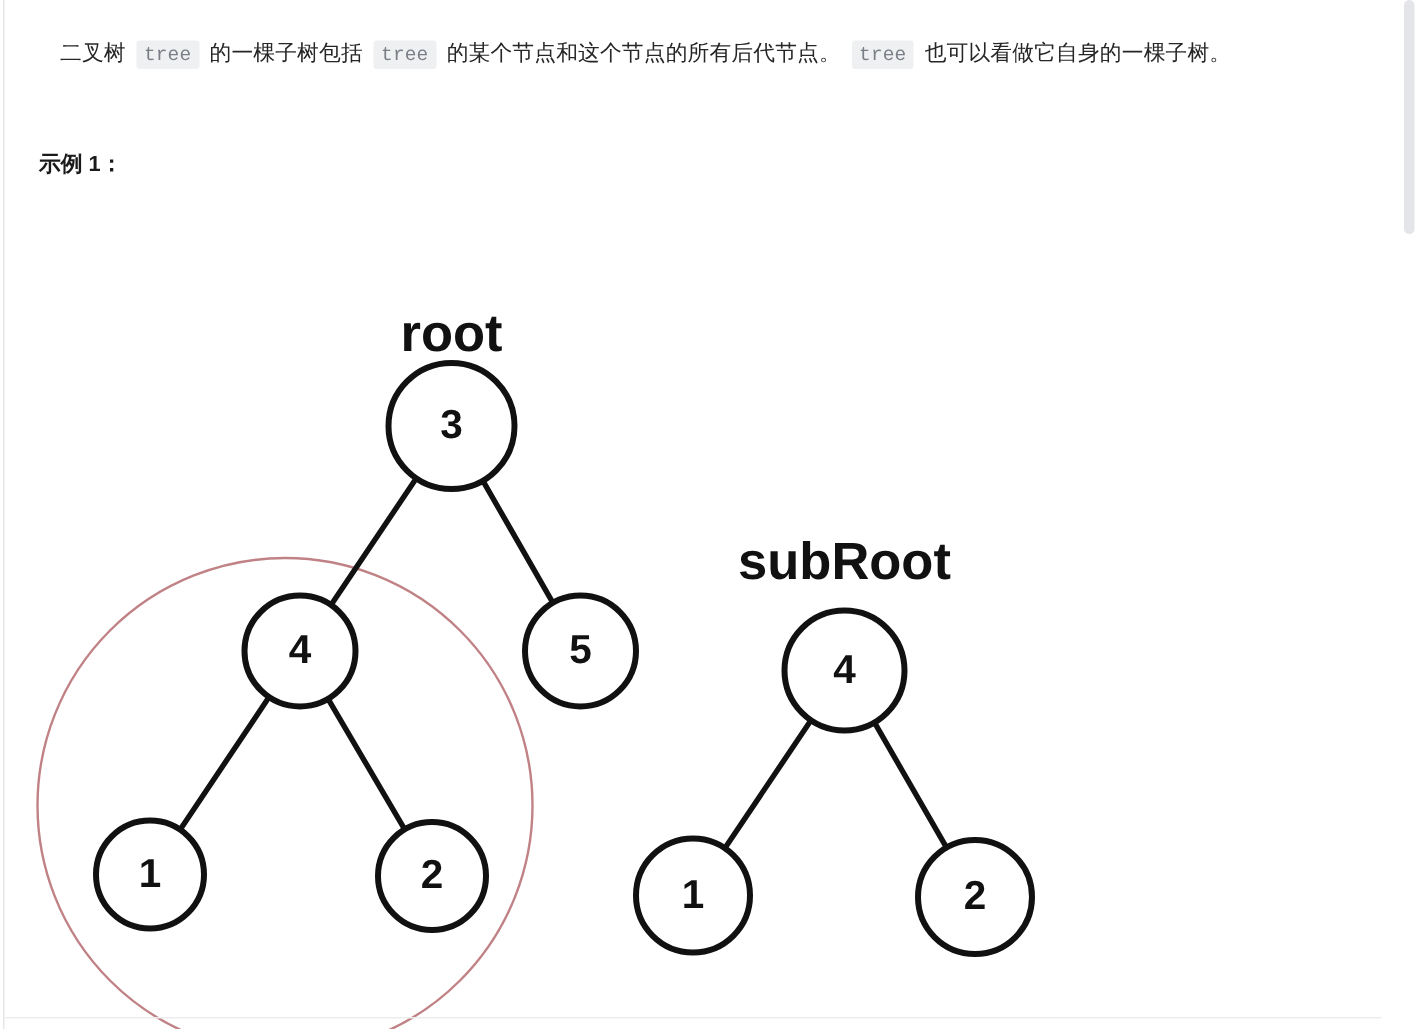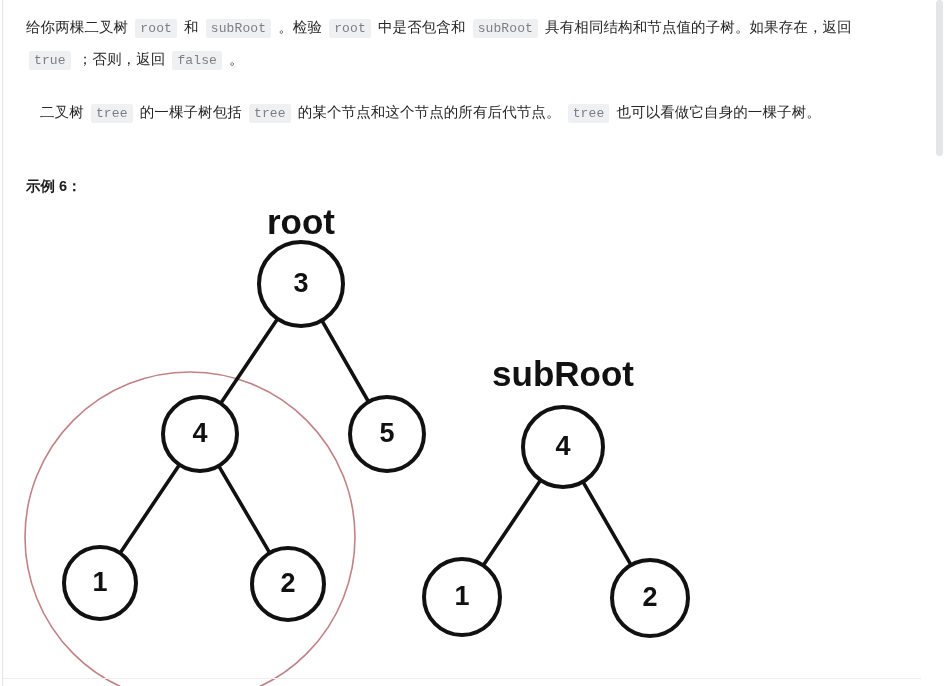--- a/index.html
+++ b/index.html
@@ -143,25 +143,24 @@
   }
 </style>
 </head>
 <body>
 
 <div class="pane-left-rule"></div>
 
 <div class="content">
 
   <div class="prose">
-    <p class="para para-1">给你两棵二叉树 <code class="inline-code">root</code> 和 <code class="inline-code">subRoot</code> 。检验 <code class="inline-code">root</code> 中是否包含和 <code class="inline-code">subRoot</code> 具有相同结构和节点值的子树。如果存在，返回 <code class="inline-code">true</code> ；否则，返回 <code class="inline-code">false</code> 。</p>
     <p class="para para-2">二叉树 <code class="inline-code">tree</code> 的一棵子树包括 <code class="inline-code">tree</code> 的某个节点和这个节点的所有后代节点。 <code class="inline-code">tree</code> 也可以看做它自身的一棵子树。</p>
   </div>
 
-  <p class="example-title">示例 6：</p>
+  <p class="example-title">示例 1：</p>
 
   <div class="figure-wrap">
     <svg class="tree-figure" width="921" height="500" viewBox="0 0 921 500" xmlns="http://www.w3.org/2000/svg">
 
       <circle class="highlight-circle" cx="190" cy="351" r="165" stroke="#c08285"></circle>
 
       <g>
         <g>
             <line class="tree-edge" x1="278.1005678154837" y1="132.0090576997767" x2="220.1068185034777" y2="218.1383883611717"></line>
             <line class="tree-edge" x1="321.39274861020573" y1="133.56874757594022" x2="369.0941719520145" y2="216.76890456746713"></line>

